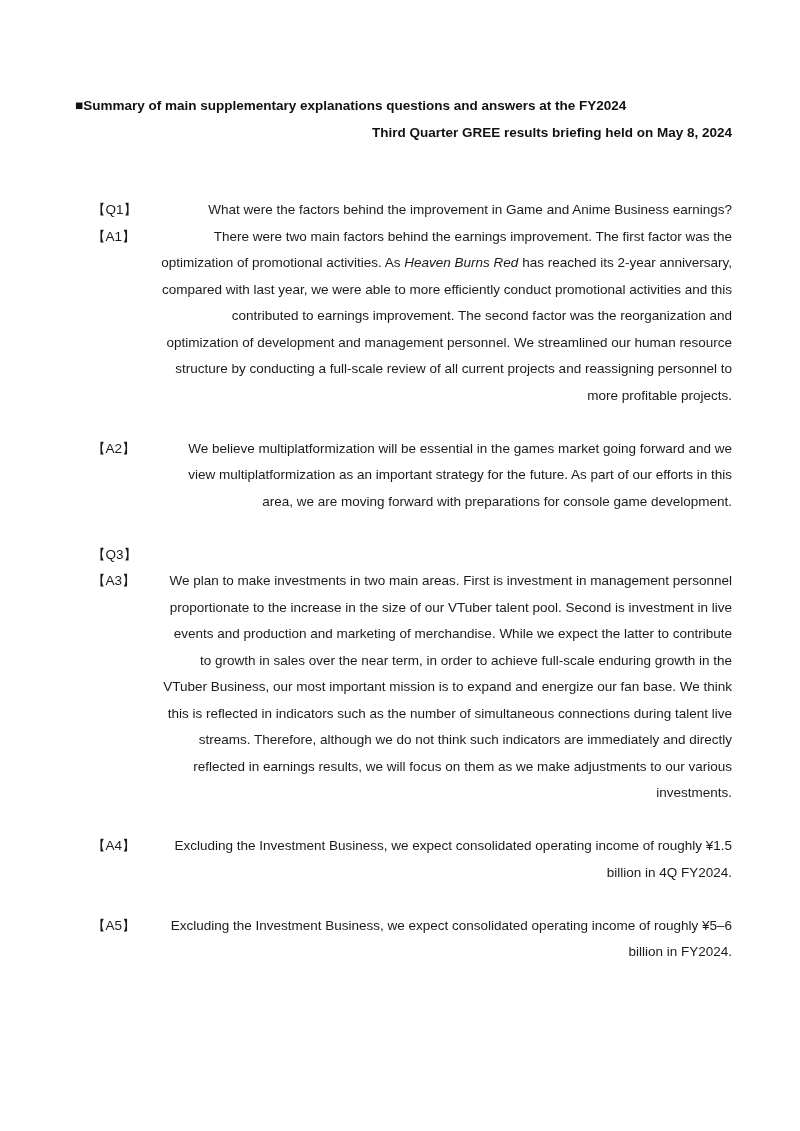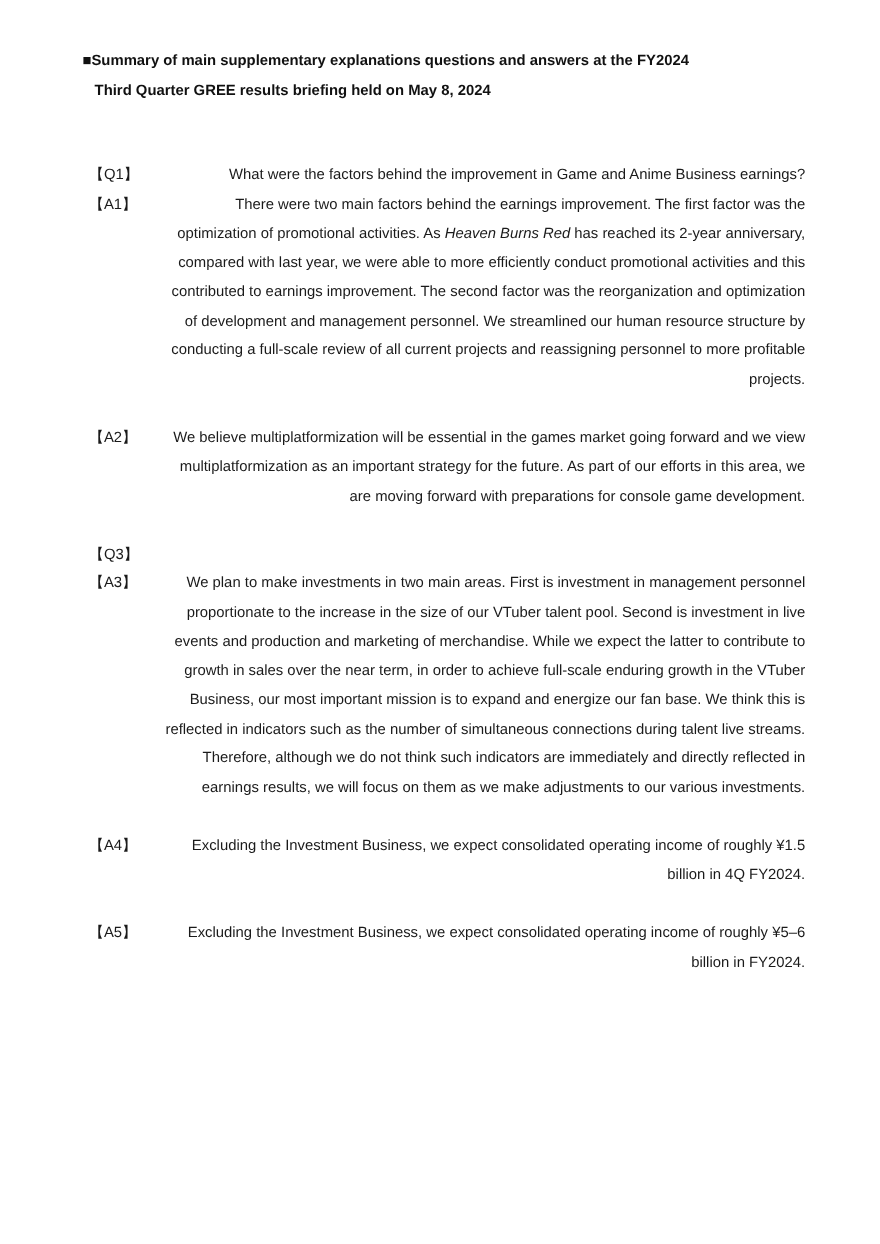--- a/index.html
+++ b/index.html
@@ -10,39 +10,40 @@
     width: 800px;
     min-height: 1131px;
     margin: 0 auto;
     font-family: "Liberation Sans", "DejaVu Sans", sans-serif;
     font-size: 13.5px;
     line-height: 26.5px;
     color: #1a1a1a;
     -webkit-font-smoothing: antialiased;
   }
   .page {
-    padding: 42px 68px 40px 75px;
+    padding: 93px 68px 40px 75px;
   }
   .doc-title {
     font-weight: bold;
     color: #111111;
   }
   .doc-title .title-line2 {
     padding-left: 11px;
+    text-align: right;
   }
   .qa-list {
     margin-top: 51px;
   }
   .qa-block + .qa-block {
     margin-top: 26.5px;
   }
   .qa-row {
     display: grid;
     grid-template-columns: 68px 1fr;
-    margin-left: 6px;
+    margin-left: 17px;
   }
   .qa-label {
     white-space: nowrap;
     color: #1a1a1a;
   }
   .qa-text {
     color: #1a1a1a;
     text-align: right;
   }
   .qa-text i {

